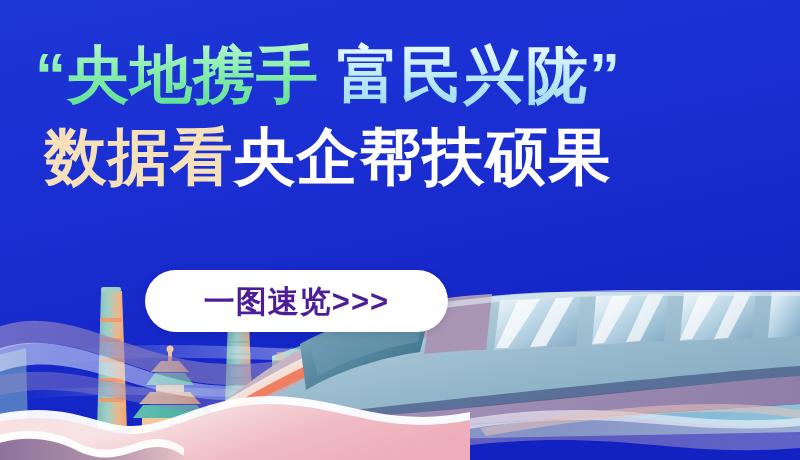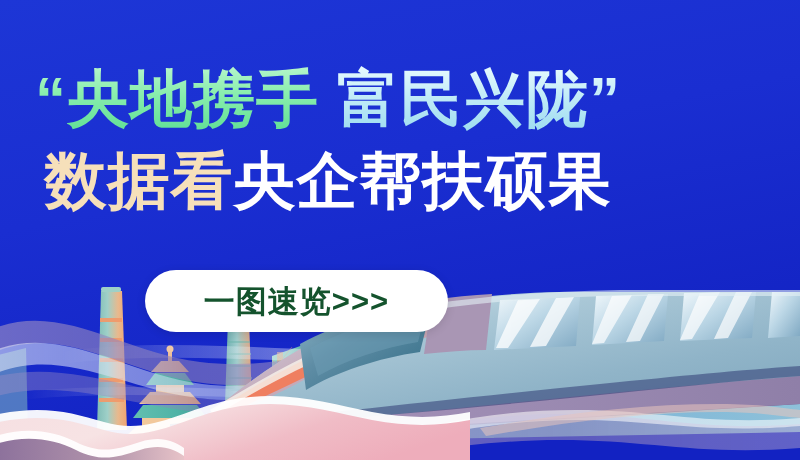--- a/index.html
+++ b/index.html
@@ -20,21 +20,21 @@
     position: absolute;
     inset: 0;
     width: 800px;
     height: 460px;
     pointer-events: none;
   }
   
   .title-wrap {
     position: absolute;
     left: 0;
-    top: 68px;
+    top: 44px;
     width: 656px;
     text-align: center;
     z-index: 6;
   }
   .main-title {
     font-size: 62px;
     font-weight: 700;
     line-height: 1;
     letter-spacing: 1px;
     white-space: nowrap;
@@ -77,21 +77,21 @@
     display: flex;
     align-items: center;
     justify-content: center;
     z-index: 8;
     cursor: pointer;
     box-shadow: 0 2px 10px rgba(0,0,0,.12);
   }
   .cta-text {
     font-size: 31px;
     font-weight: 700;
-    color: #14532d;
+    color: #4c1d95;
     letter-spacing: 1px;
     line-height: 1;
     white-space: nowrap;
   }
 </style>
 </head>
 <body>
 
 <div id="banner">
 

